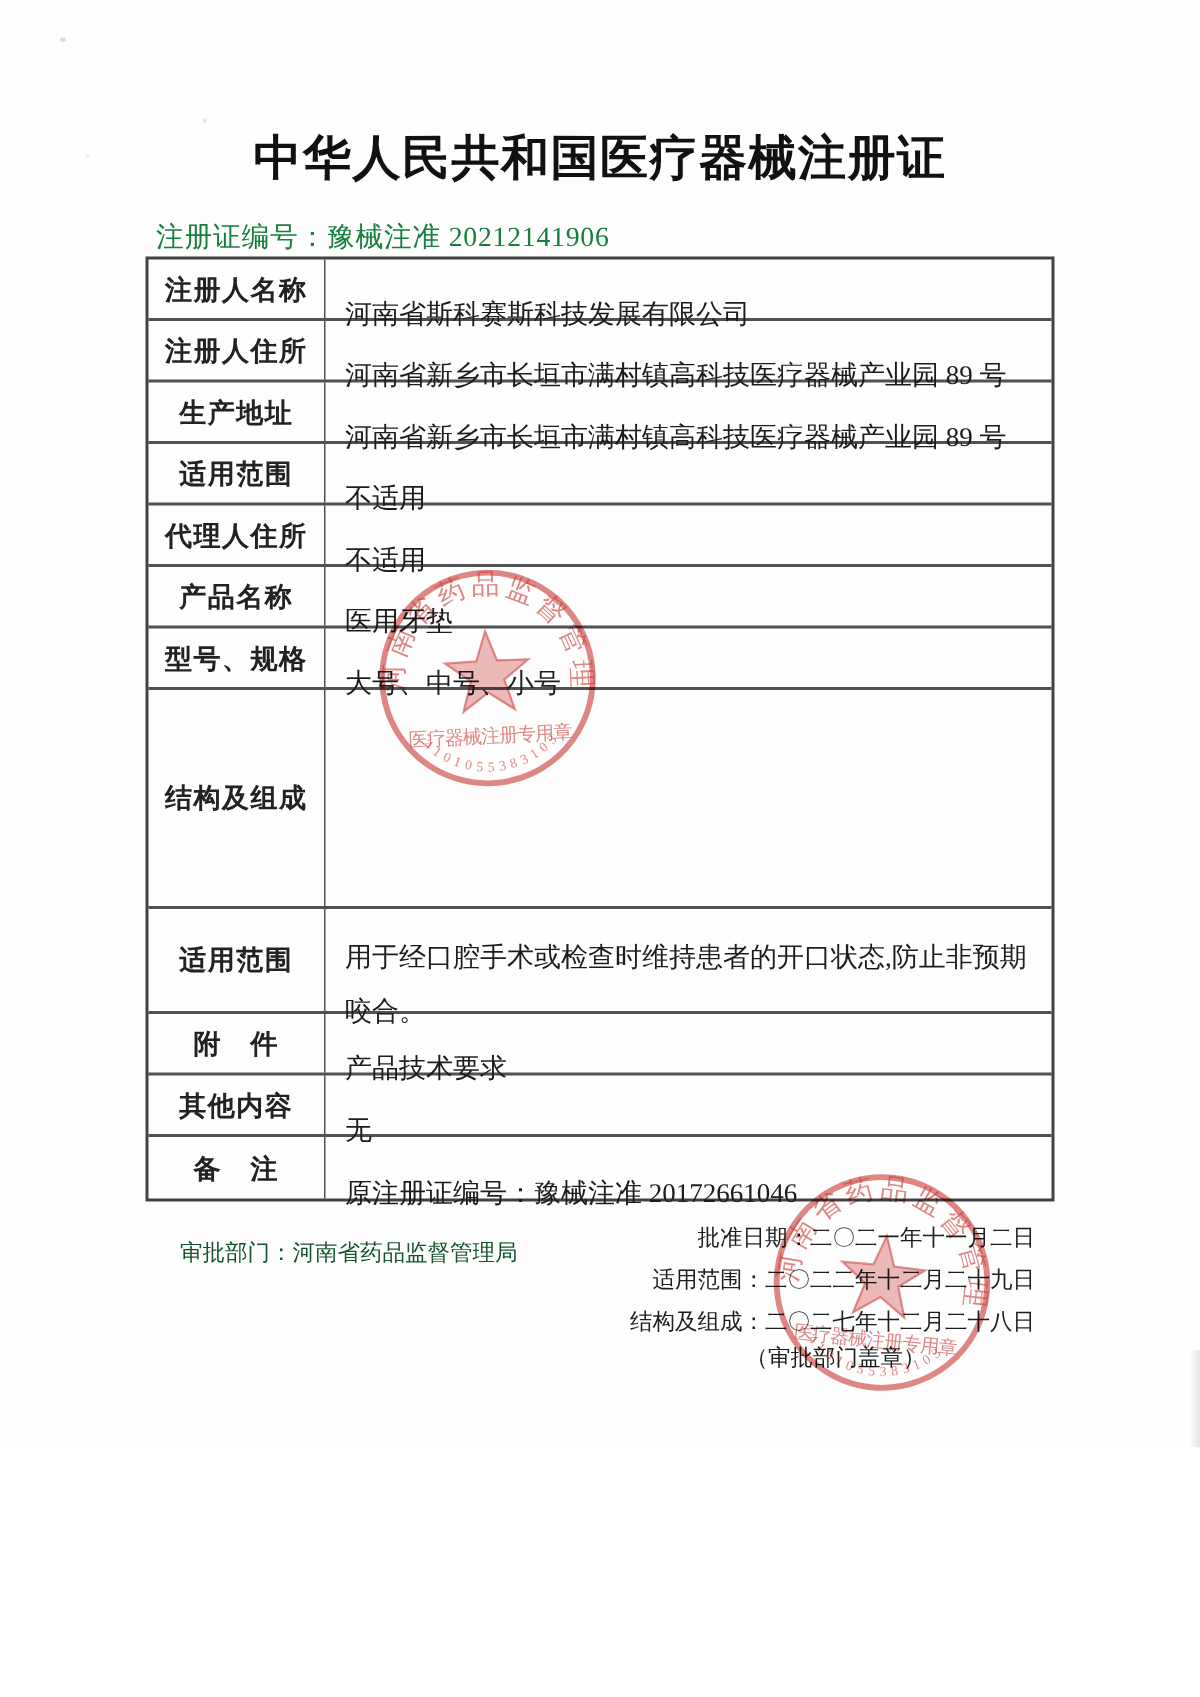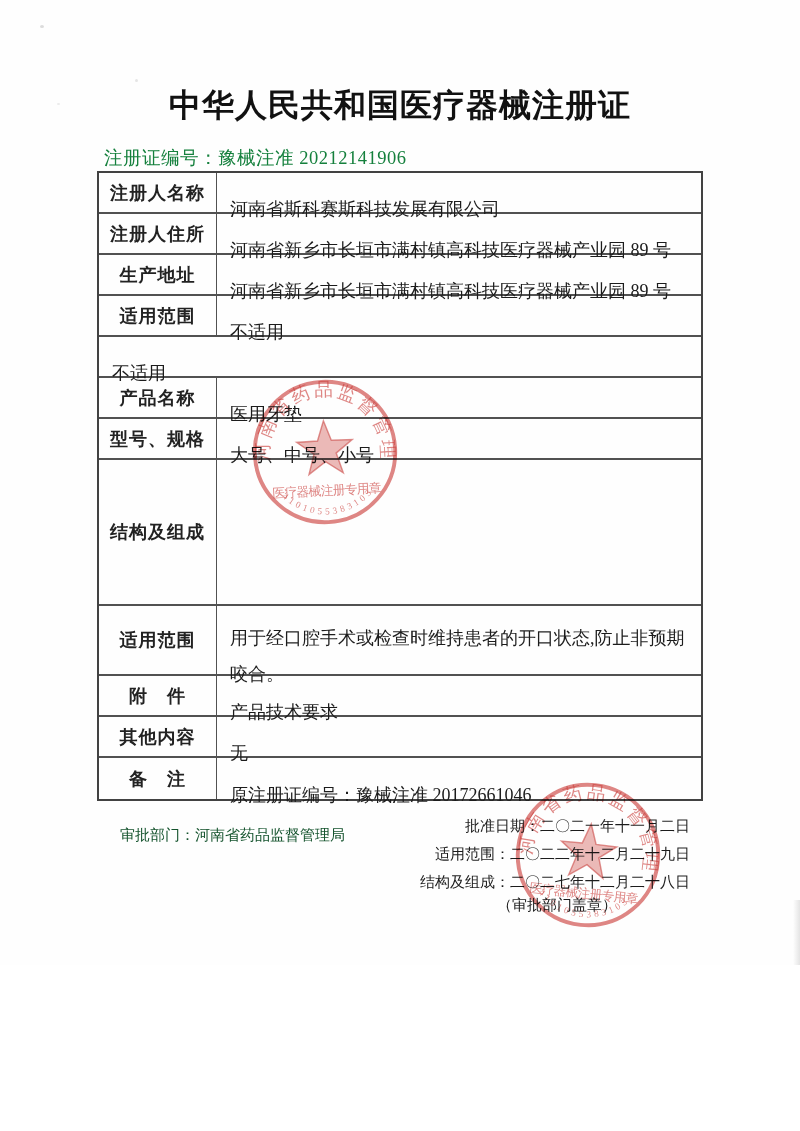--- a/index.html
+++ b/index.html
@@ -144,20 +144,21 @@
     </div>
     <div class="trow h-std">
       <div class="tcell-label">生产地址</div>
       <div class="tcell-value">河南省新乡市长垣市满村镇高科技医疗器械产业园 89 号</div>
     </div>
     <div class="trow h-std">
       <div class="tcell-label">适用范围</div>
       <div class="tcell-value">不适用</div>
     </div>
     <div class="trow h-std">
+      <div class="tcell-label">代理人住所</div>
       <div class="tcell-value">不适用</div>
     </div>
     <div class="trow h-std">
       <div class="tcell-label">产品名称</div>
       <div class="tcell-value">医用牙垫</div>
     </div>
     <div class="trow h-std">
       <div class="tcell-label">型号、规格</div>
       <div class="tcell-value">大号、中号、小号</div>
     </div>

